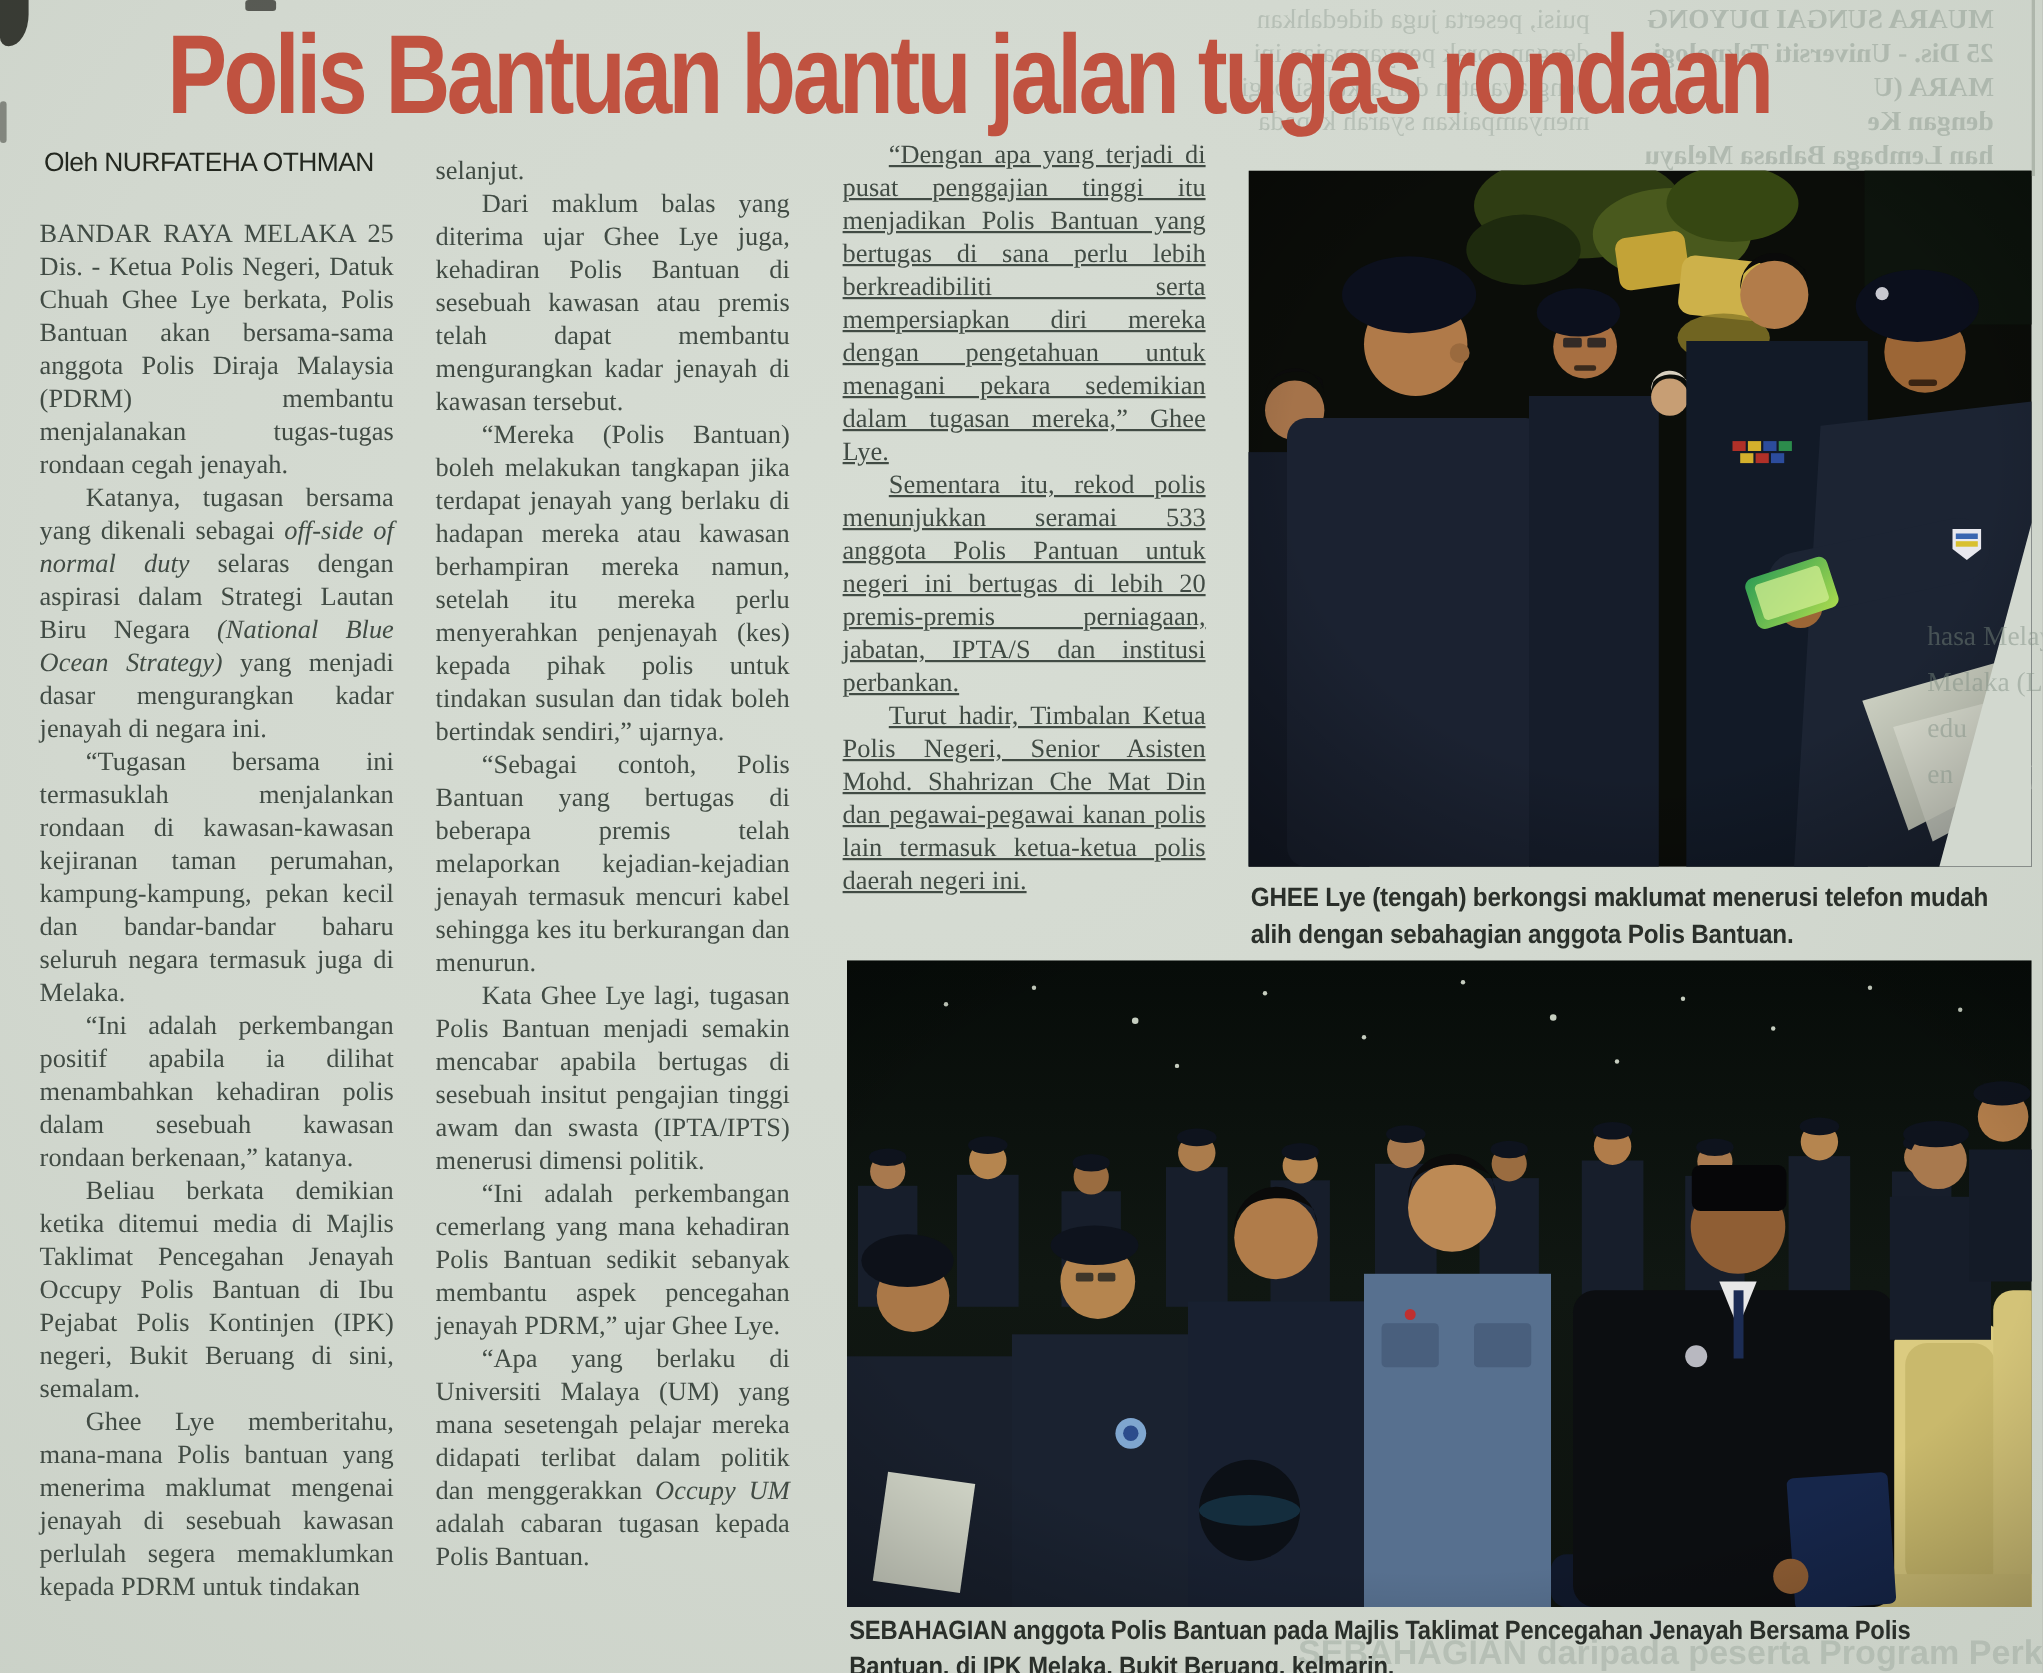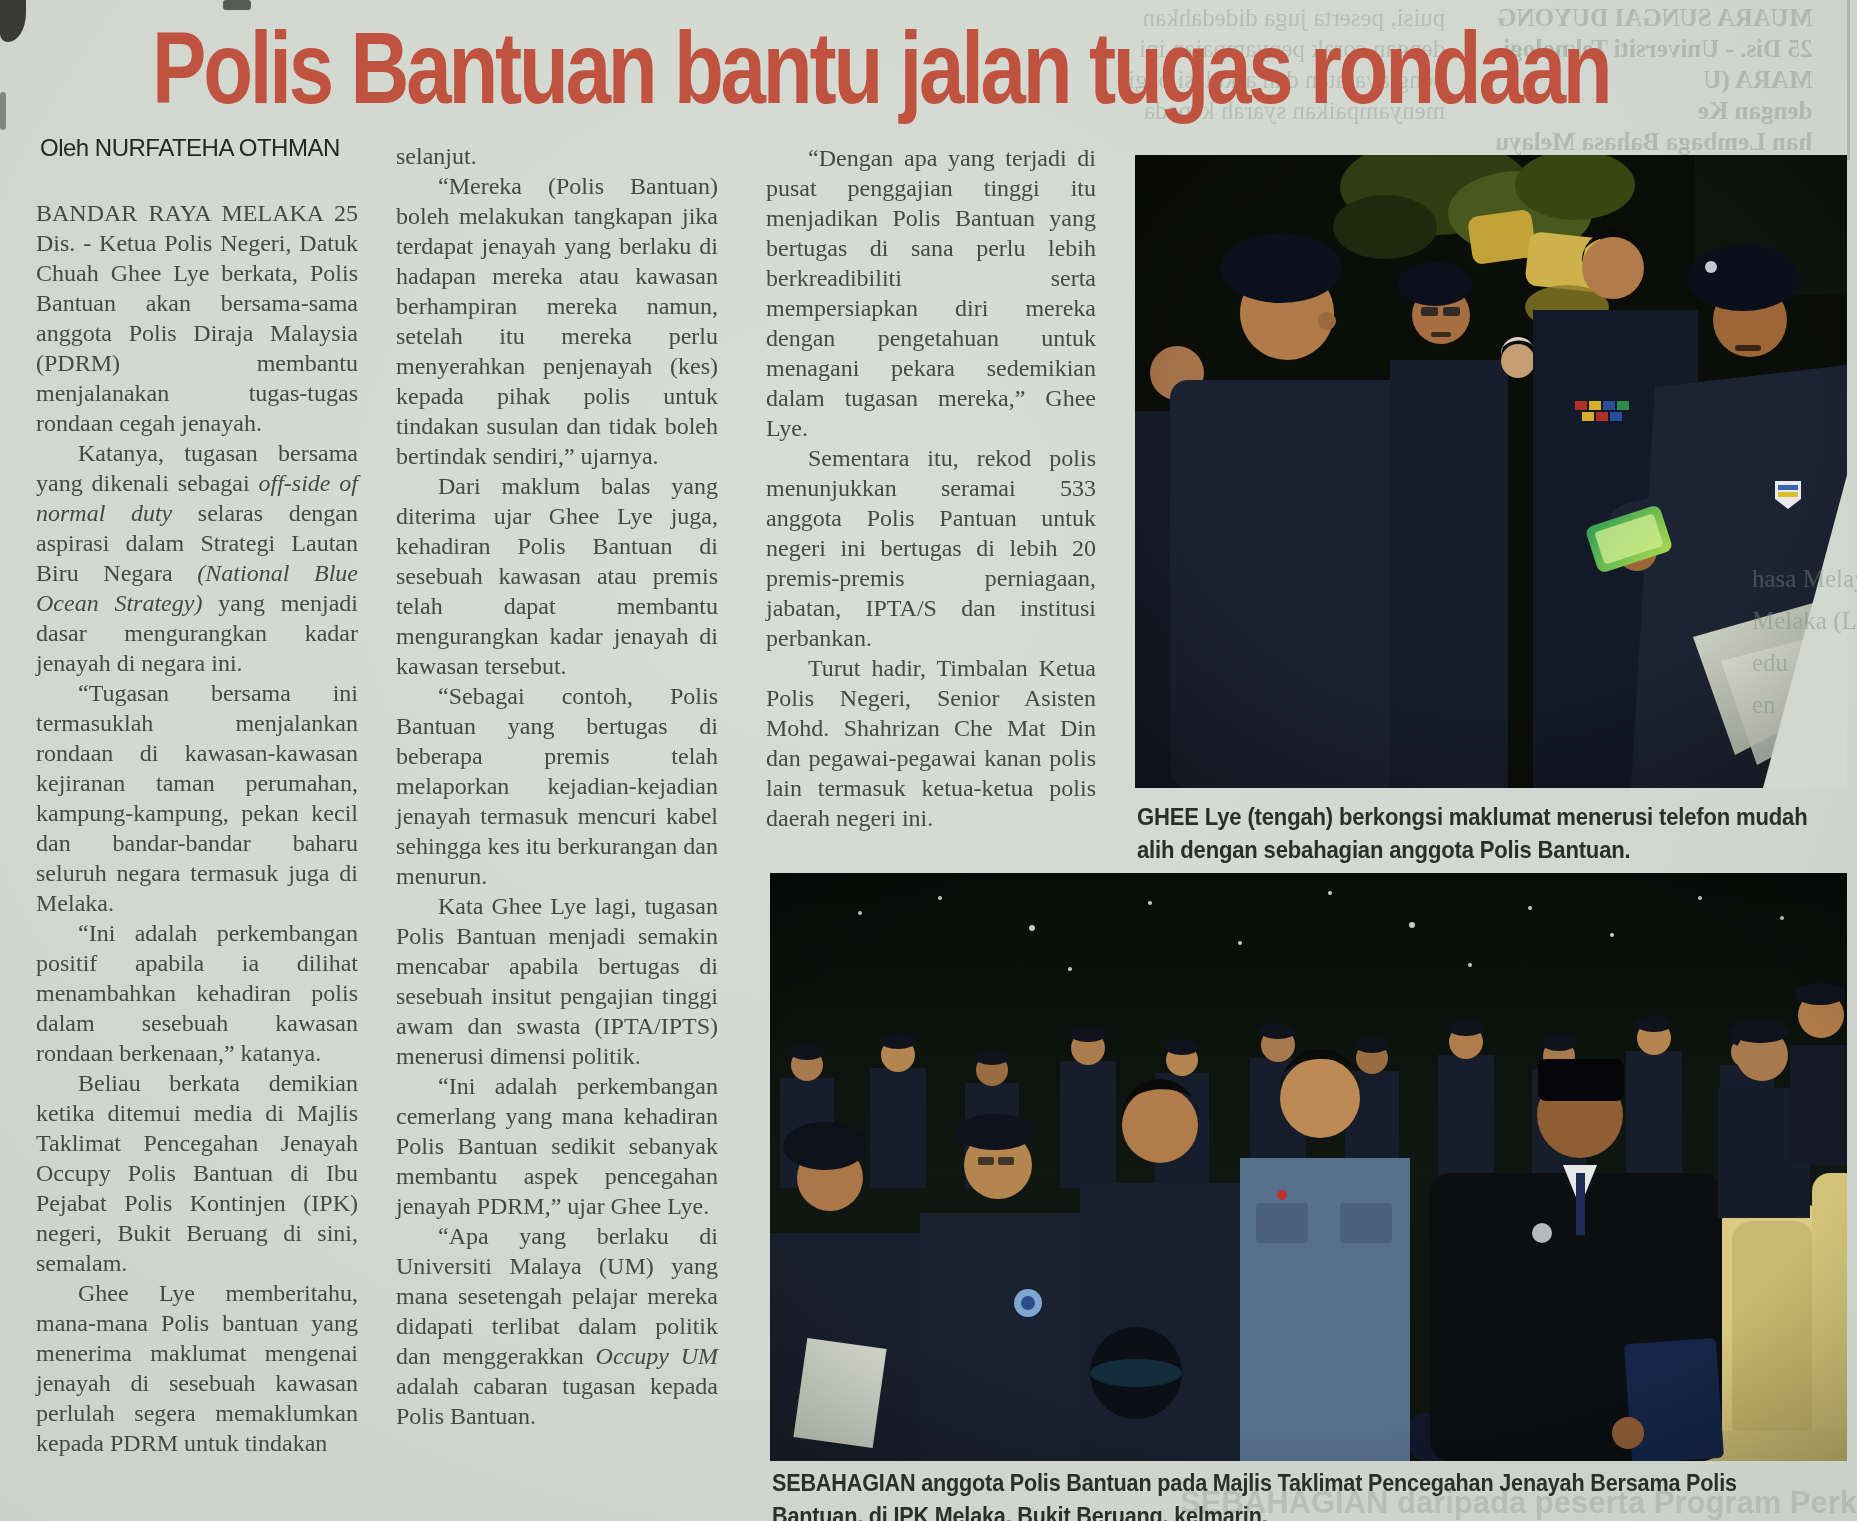--- a/index.html
+++ b/index.html
@@ -32,21 +32,21 @@
     letter-spacing:-0.5px;z-index:5;
   }
   
   .col{
     position:absolute;
     font-size:24px;line-height:30px;color:#414b44;
     text-align:justify;z-index:4;
   }
   #col1{left:36px; top:198px; width:322px;}
   #col2{left:396px;top:141px; width:322px;}
-  #col3{left:766px;top:143px; width:330px;}
+  #col3{left:766px;top:126px; width:330px;text-decoration:underline;}
   .para{margin:0;text-indent:42px;}
   .para.flush{text-indent:0;}
   .para em{font-style:italic;}
   
   .photo{position:absolute;z-index:2;}
   #photoTop{left:1135px;top:155px;width:712px;height:633px;}
   #photoBottom{left:770px;top:873px;width:1077px;height:588px;}
   .photo svg{display:block;width:100%;height:100%;}
   .caption{
     position:absolute;
@@ -110,22 +110,22 @@
   <div id="col1" class="col">
       <p class="para flush"><span>BANDAR RAYA MELAKA 25 Dis. - Ketua Polis Negeri, Datuk Chuah Ghee Lye berkata, Polis Bantuan akan bersama-sama anggota Polis Diraja Malaysia (PDRM) membantu menjalanakan tugas-tugas rondaan cegah jenayah.</span></p>
       <p class="para"><span>Katanya, tugasan bersama yang dikenali sebagai </span><em>off-side of normal duty</em><span> selaras dengan aspirasi dalam Strategi Lautan Biru Negara </span><em>(National Blue Ocean Strategy)</em><span> yang menjadi dasar mengurangkan kadar jenayah di negara ini.</span></p>
       <p class="para"><span>“Tugasan bersama ini termasuklah menjalankan rondaan di kawasan-kawasan kejiranan taman perumahan, kampung-kampung, pekan kecil dan bandar-bandar baharu seluruh negara termasuk juga di Melaka.</span></p>
       <p class="para"><span>“Ini adalah perkembangan positif apabila ia dilihat menambahkan kehadiran polis dalam sesebuah kawasan rondaan berkenaan,” katanya.</span></p>
       <p class="para"><span>Beliau berkata demikian ketika ditemui media di Majlis Taklimat Pencegahan Jenayah Occupy Polis Bantuan di Ibu Pejabat Polis Kontinjen (IPK) negeri, Bukit Beruang di sini, semalam.</span></p>
       <p class="para"><span>Ghee Lye memberitahu, mana-mana Polis bantuan yang menerima maklumat mengenai jenayah di sesebuah kawasan perlulah segera memaklumkan kepada PDRM untuk tindakan</span></p>
     </div>
   <div id="col2" class="col">
       <p class="para flush"><span>selanjut.</span></p>
+      <p class="para"><span>Dari maklum balas yang diterima ujar Ghee Lye juga, kehadiran Polis Bantuan di sesebuah kawasan atau premis telah dapat membantu mengurangkan kadar jenayah di kawasan tersebut.</span></p>
       <p class="para"><span>“Mereka (Polis Bantuan) boleh melakukan tangkapan jika terdapat jenayah yang berlaku di hadapan mereka atau kawasan berhampiran mereka namun, setelah itu mereka perlu menyerahkan penjenayah (kes) kepada pihak polis untuk tindakan susulan dan tidak boleh bertindak sendiri,” ujarnya.</span></p>
-      <p class="para"><span>Dari maklum balas yang diterima ujar Ghee Lye juga, kehadiran Polis Bantuan di sesebuah kawasan atau premis telah dapat membantu mengurangkan kadar jenayah di kawasan tersebut.</span></p>
       <p class="para"><span>“Sebagai contoh, Polis Bantuan yang bertugas di beberapa premis telah melaporkan kejadian-kejadian jenayah termasuk mencuri kabel sehingga kes itu berkurangan dan menurun.</span></p>
       <p class="para"><span>Kata Ghee Lye lagi, tugasan Polis Bantuan menjadi semakin mencabar apabila bertugas di sesebuah insitut pengajian tinggi awam dan swasta (IPTA/IPTS) menerusi dimensi politik.</span></p>
       <p class="para"><span>“Ini adalah perkembangan cemerlang yang mana kehadiran Polis Bantuan sedikit sebanyak membantu aspek pencegahan jenayah PDRM,” ujar Ghee Lye.</span></p>
       <p class="para"><span>“Apa yang berlaku di Universiti Malaya (UM) yang mana sesetengah pelajar mereka didapati terlibat dalam politik dan menggerakkan </span><em>Occupy UM</em><span> adalah cabaran tugasan kepada Polis Bantuan.</span></p>
     </div>
   <div id="col3" class="col">
       <p class="para"><span>“Dengan apa yang terjadi di pusat penggajian tinggi itu menjadikan Polis Bantuan yang bertugas di sana perlu lebih berkreadibiliti serta mempersiapkan diri mereka dengan pengetahuan untuk menagani pekara sedemikian dalam tugasan mereka,” Ghee Lye.</span></p>
       <p class="para"><span>Sementara itu, rekod polis menunjukkan seramai 533 anggota Polis Pantuan untuk negeri ini bertugas di lebih 20 premis-premis perniagaan, jabatan, IPTA/S dan institusi perbankan.</span></p>
       <p class="para"><span>Turut hadir, Timbalan Ketua Polis Negeri, Senior Asisten Mohd. Shahrizan Che Mat Din dan pegawai-pegawai kanan polis lain termasuk ketua-ketua polis daerah negeri ini.</span></p>
     </div>

